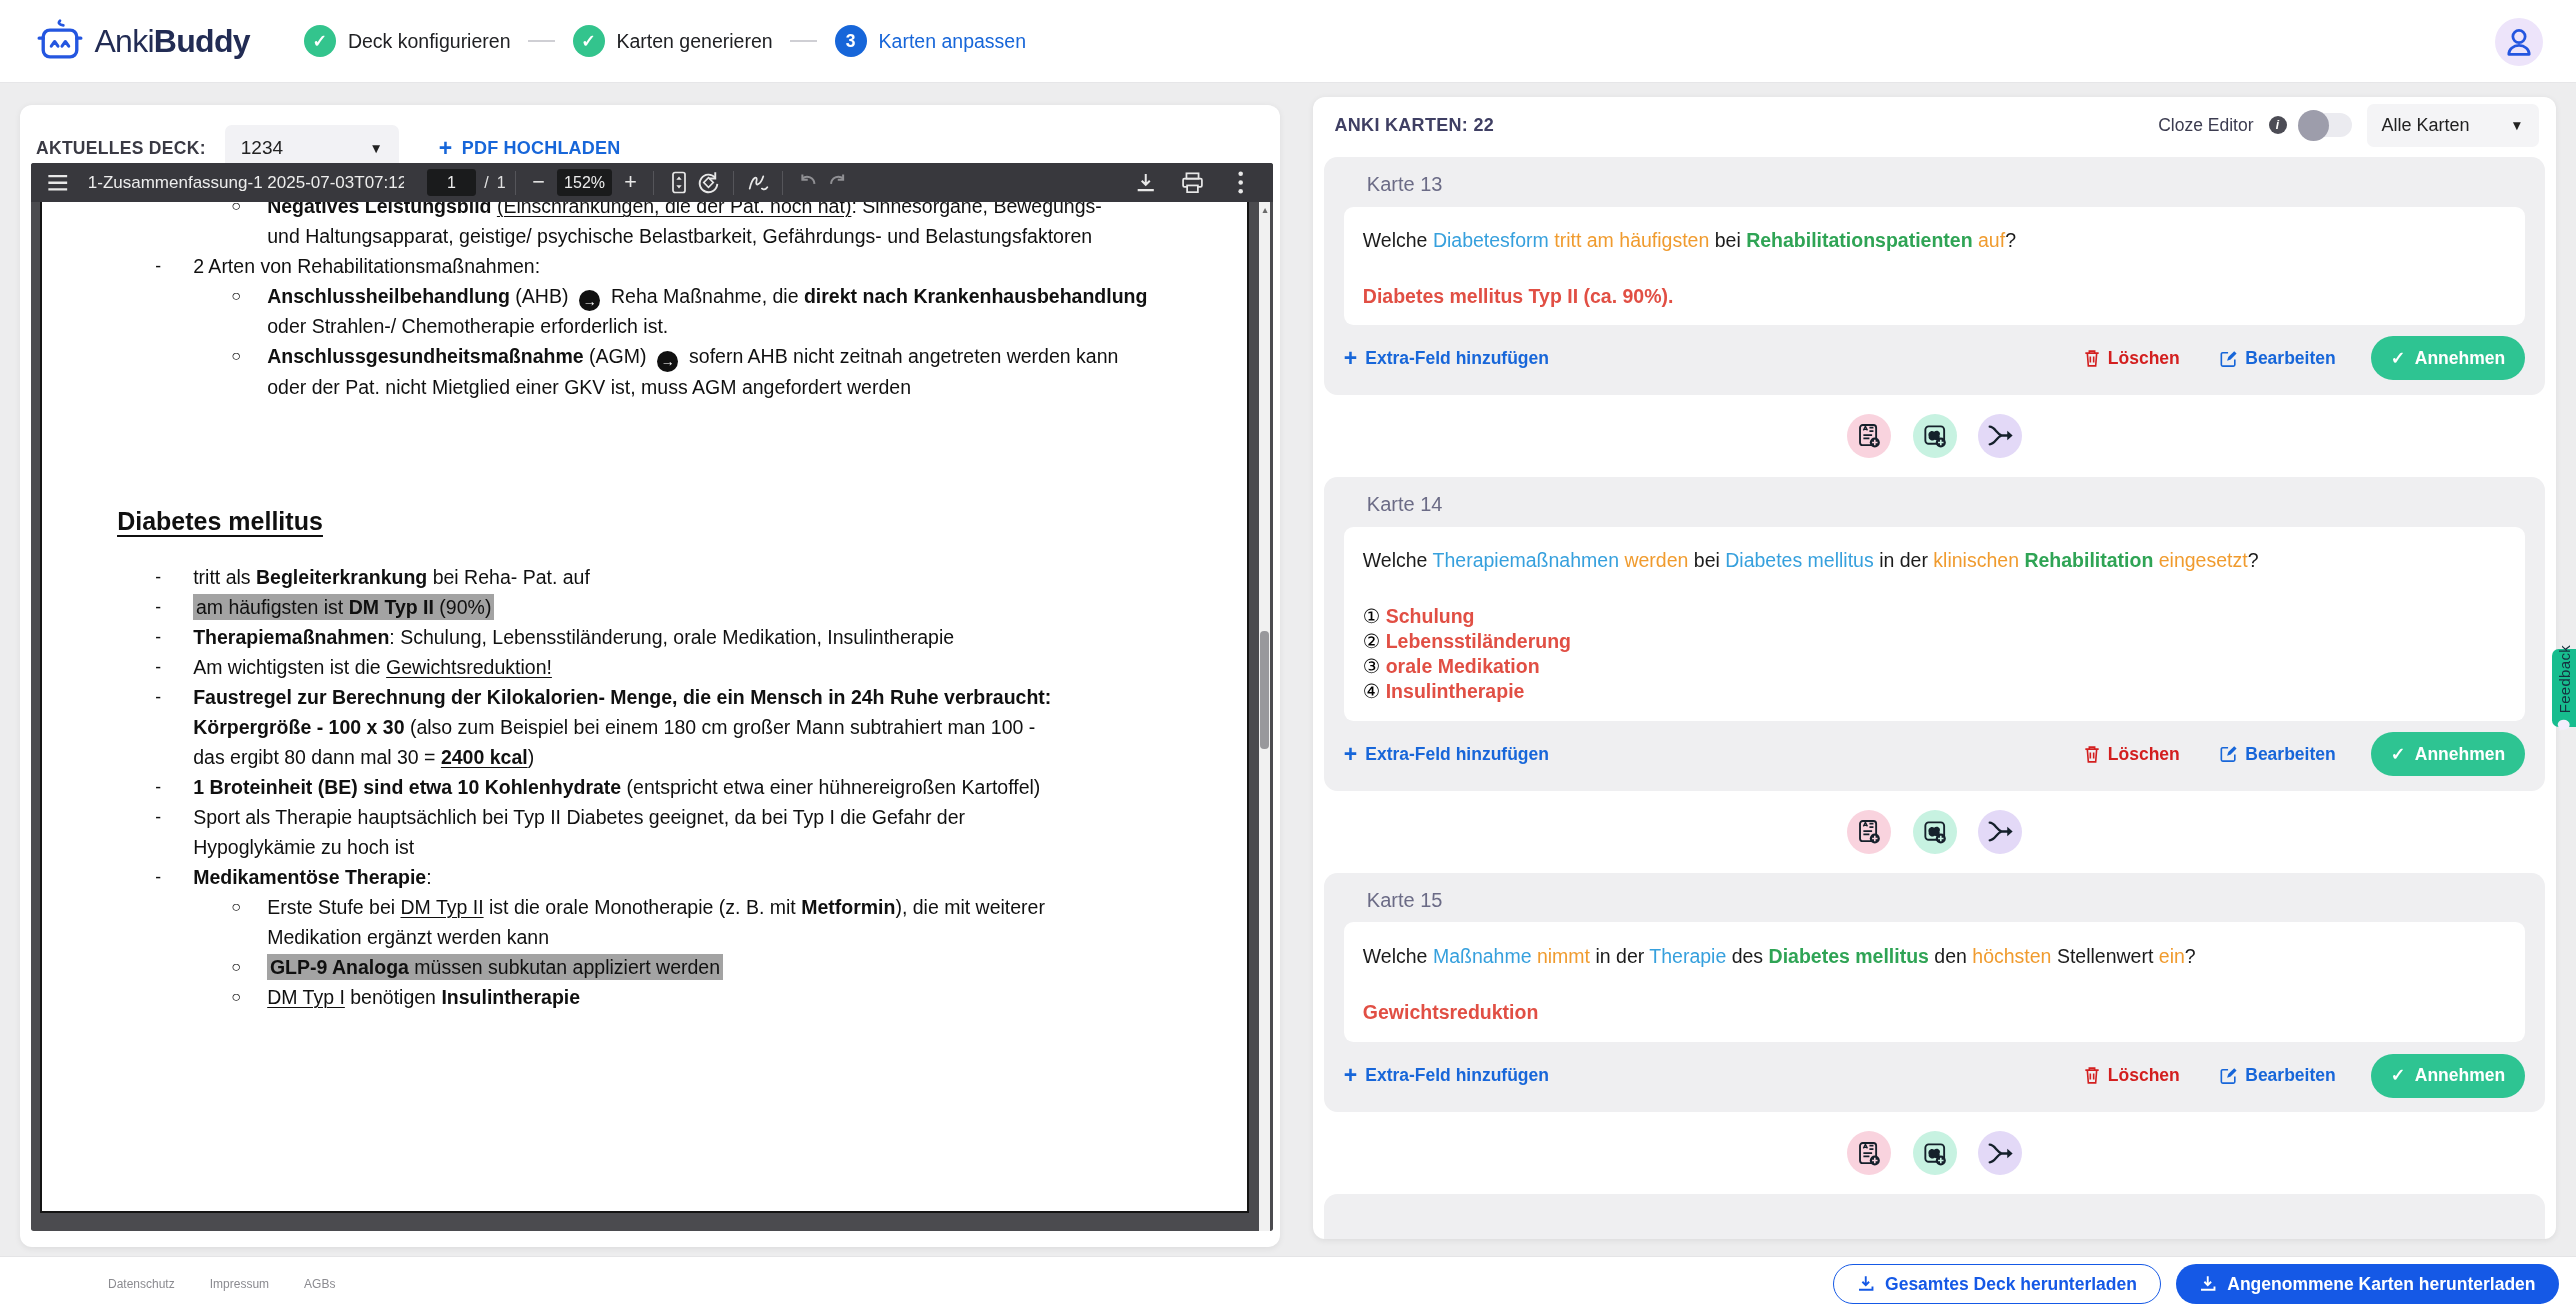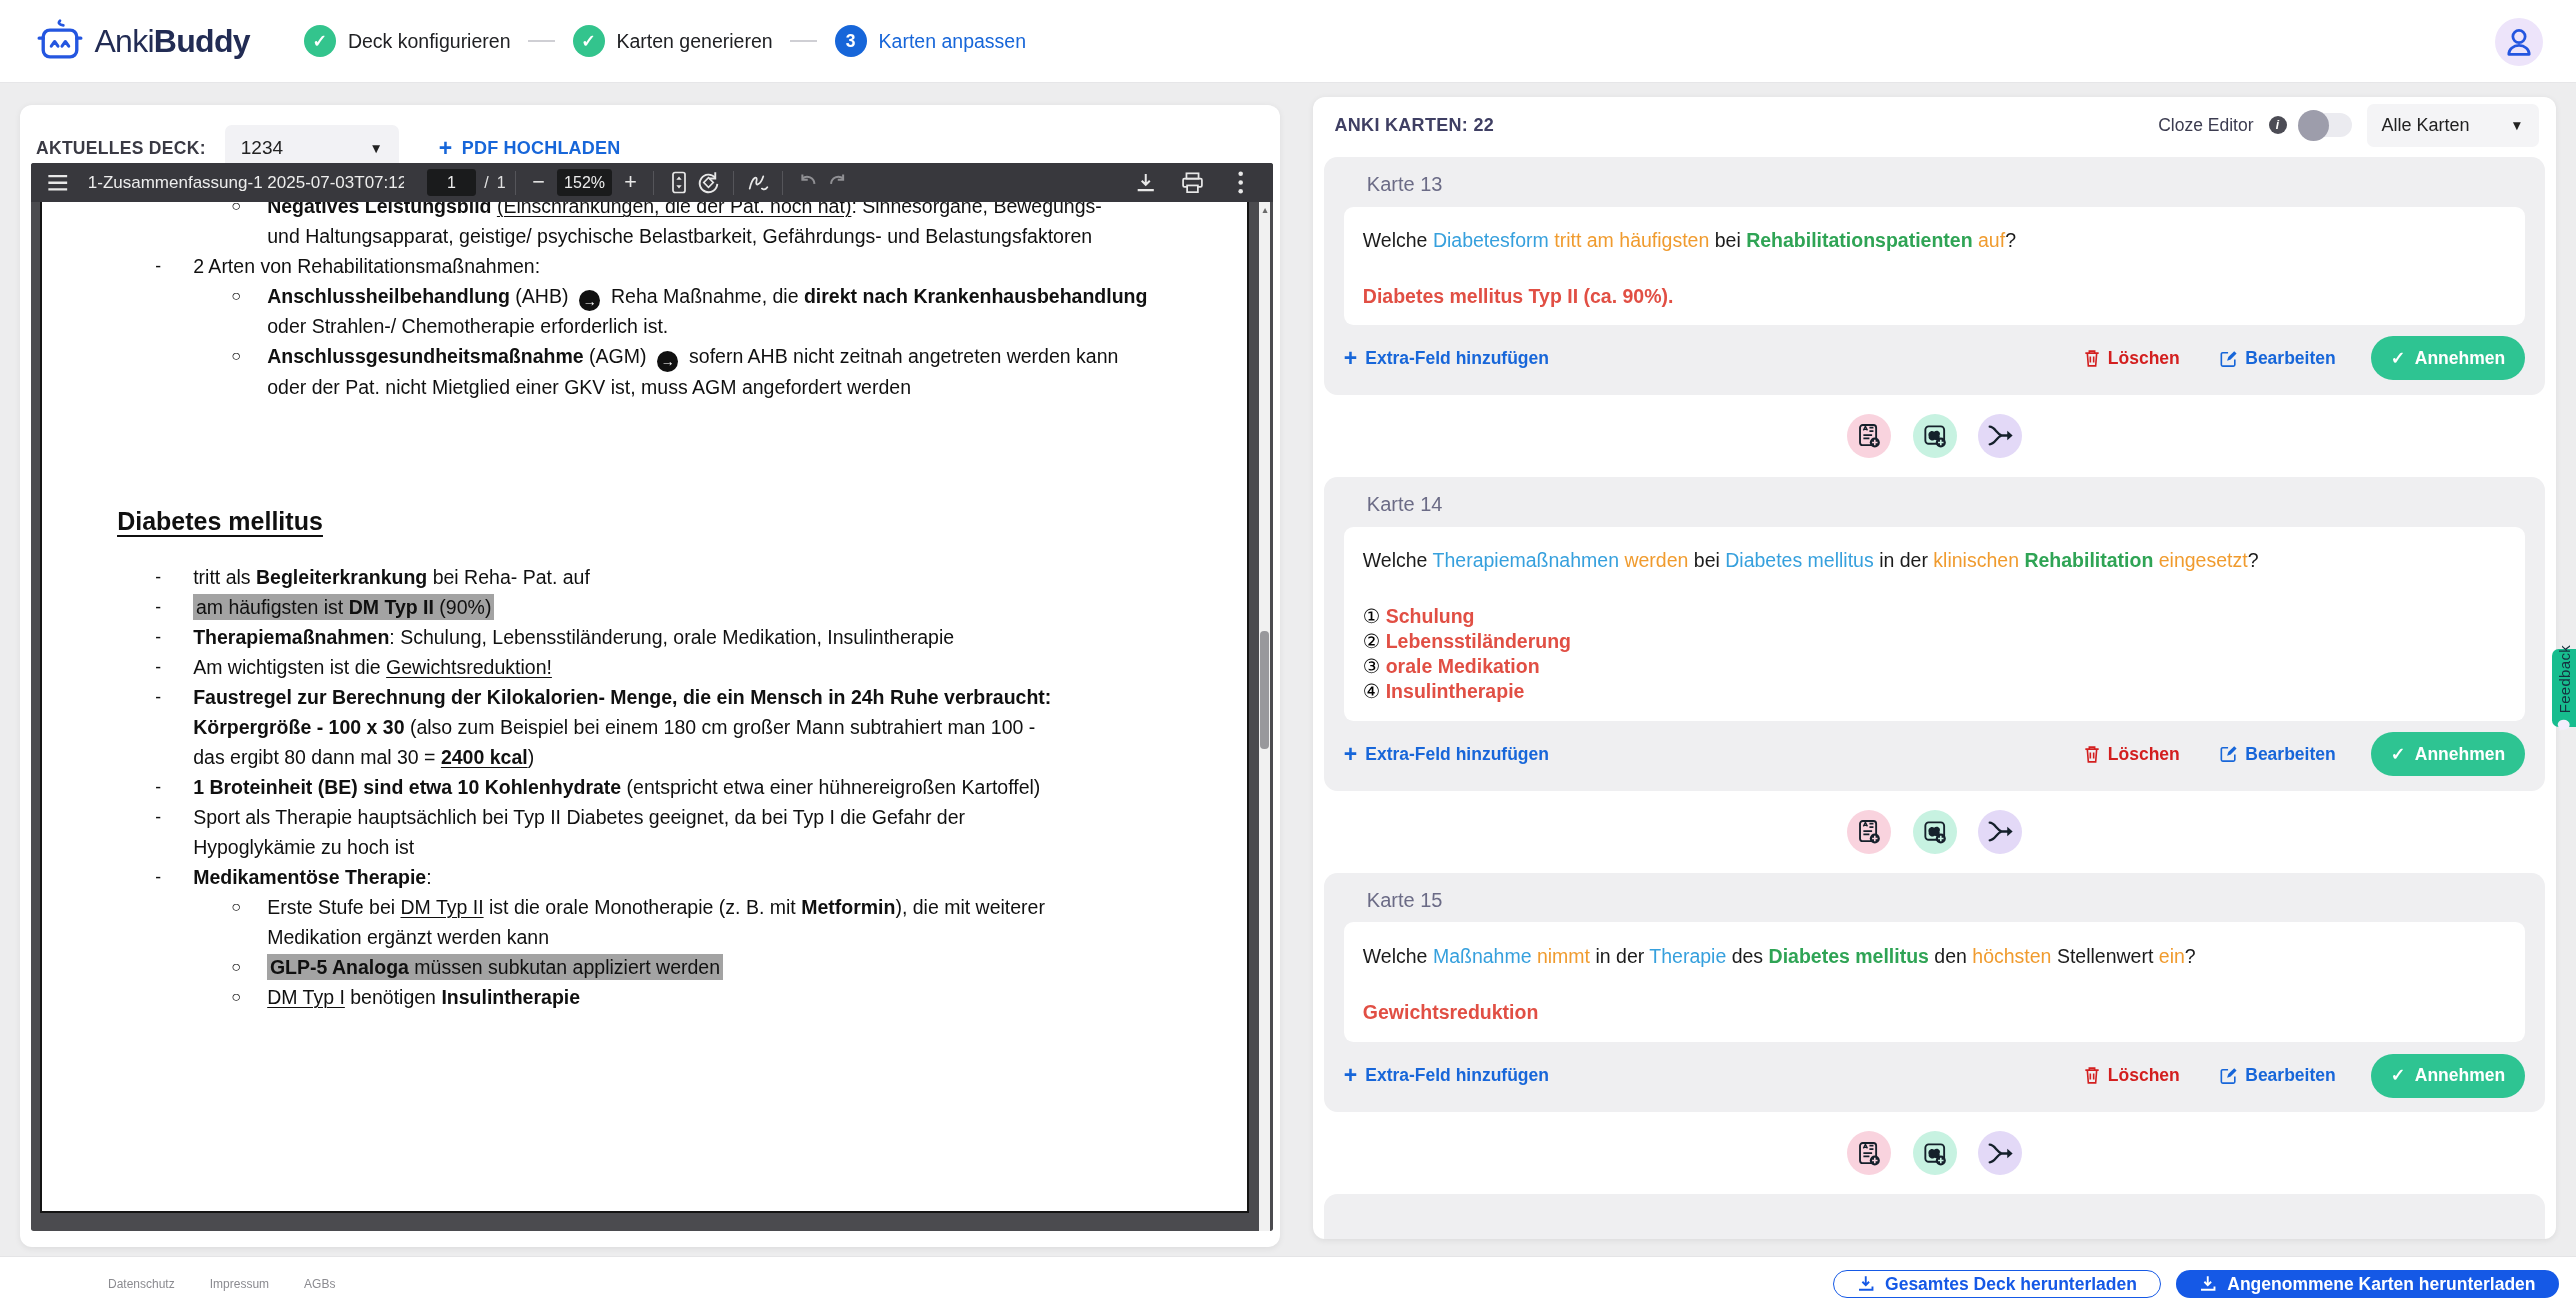--- a/index.html
+++ b/index.html
@@ -109,21 +109,21 @@
   .pink{background:#f9d3de;}
   .mint{background:#c7f2e1;}
   .lav{background:#e3d9f7;}
   .sliver{height:60px;border-radius:13.4px 13.4px 0 0;}
   
   .footer{position:absolute;left:0;top:1256px;width:2576px;height:54px;background:#fff;border-top:1.3px solid #e4e4e6;
     display:flex;align-items:center;}
   .foot-links{display:flex;gap:35px;margin-left:108px;}
   .foot-link{font-size:12px;color:#8b8b90;cursor:pointer;}
   .foot-buttons{margin-left:auto;margin-right:17.5px;display:flex;gap:15px;align-items:center;}
-  .pill{height:28px;border-radius:21px;display:flex;align-items:center;gap:10.8px;font-size:17.5px;
+  .pill{height:40px;border-radius:21px;display:flex;align-items:center;gap:10.8px;font-size:17.5px;
     font-weight:700;padding:0 23px;cursor:pointer;box-sizing:border-box;}
   .pill.outline{border:1.3px solid #1559e6;color:#1559e6;background:#fff;}
   .pill.solid{background:#1559e6;color:#fff;}
   
   .feedback{position:absolute;right:0;top:649px;width:24px;height:78px;background:#17bd8e;
     border-radius:6.7px 0 0 6.7px;display:flex;flex-direction:column;align-items:center;justify-content:center;
     cursor:pointer;z-index:8;}
   .feedback .txt{writing-mode:vertical-rl;transform:rotate(180deg);font-size:15px;color:#15303f;letter-spacing:0.3px;}
   .feedback .bub{margin-top:5.4px;}
   svg{display:block;}
@@ -274,21 +274,21 @@
           <div class="pdf-line ind1"><span class="m">-</span><span><span>Am wichtigsten ist die </span><span class="u">Gewichtsreduktion!</span></span></div>
           <div class="pdf-line ind1"><span class="m">-</span><span><span class="b">Faustregel zur Berechnung der Kilokalorien- Menge, die ein Mensch in 24h Ruhe verbraucht:</span></span></div>
           <div class="pdf-line ind1"><span><span class="b">Körpergröße - 100 x 30 </span><span>(also zum Beispiel bei einem 180 cm großer Mann subtrahiert man 100 -</span></span></div>
           <div class="pdf-line ind1"><span><span>das ergibt 80 dann mal 30 = </span><span class="b u">2400 kcal</span><span>)</span></span></div>
           <div class="pdf-line ind1"><span class="m">-</span><span><span class="b">1 Broteinheit (BE) sind etwa 10 Kohlenhydrate </span><span>(entspricht etwa einer hühnereigroßen Kartoffel)</span></span></div>
           <div class="pdf-line ind1"><span class="m">-</span><span><span>Sport als Therapie hauptsächlich bei Typ II Diabetes geeignet, da bei Typ I die Gefahr der</span></span></div>
           <div class="pdf-line ind1"><span><span>Hypoglykämie zu hoch ist</span></span></div>
           <div class="pdf-line ind1"><span class="m">-</span><span><span class="b">Medikamentöse Therapie</span><span>:</span></span></div>
           <div class="pdf-line ind2"><span class="m">○</span><span><span>Erste Stufe bei </span><span class="u">DM Typ II</span><span> ist die orale Monotherapie (z. B. mit </span><span class="b">Metformin</span><span>), die mit weiterer</span></span></div>
           <div class="pdf-line ind2"><span><span>Medikation ergänzt werden kann</span></span></div>
-          <div class="pdf-line ind2"><span class="m">○</span><span class="hlx"><span class="b">GLP-5 Analoga</span><span> müssen subkutan appliziert werden</span></span></div>
+          <div class="pdf-line ind2"><span class="m">○</span><span class="hlx"><span class="b">GLP-9 Analoga</span><span> müssen subkutan appliziert werden</span></span></div>
           <div class="pdf-line ind2"><span class="m">○</span><span><span class="u">DM Typ I</span><span> benötigen </span><span class="b">Insulintherapie</span></span></div>
         </div>
     </div>
     <div class="pdf-scroll">
       <span class="up">▲</span>
       <div class="pdf-thumb"></div>
     </div>
   </div>
 </div>
 

